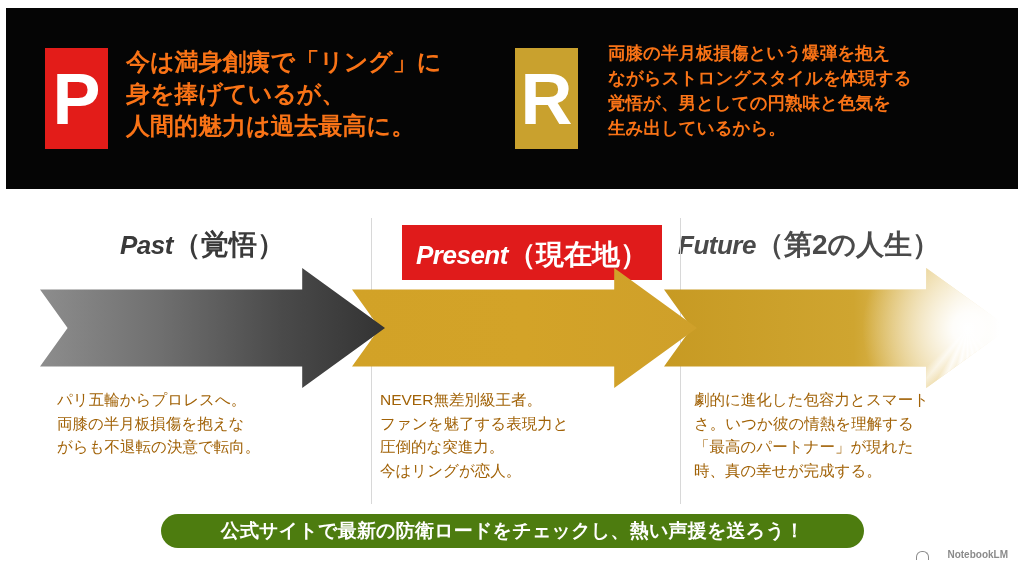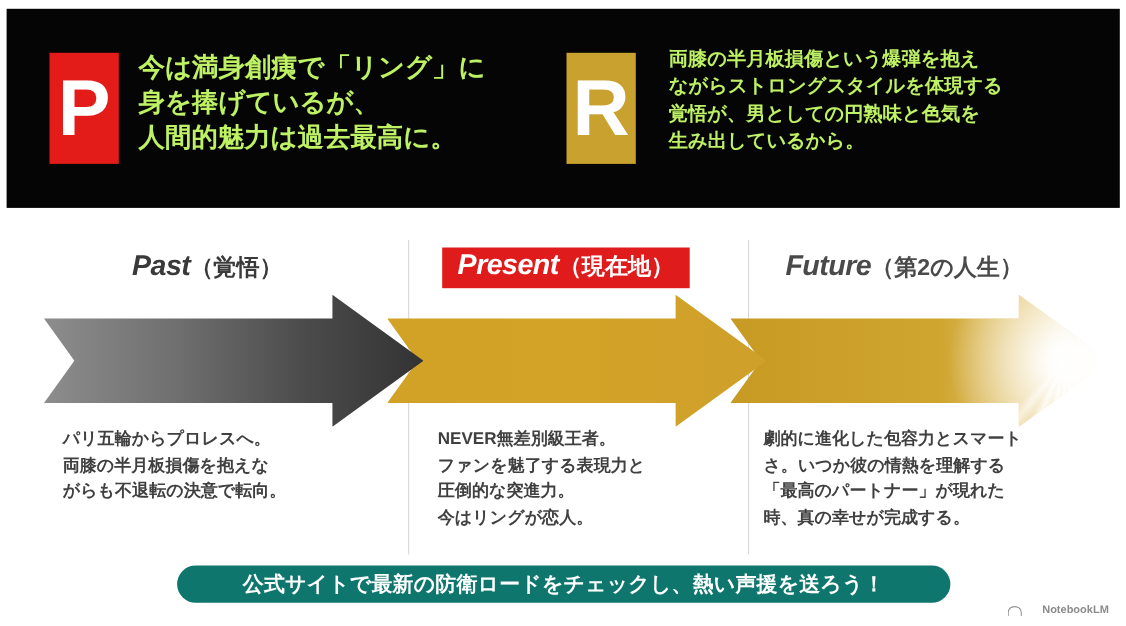--- a/index.html
+++ b/index.html
@@ -48,21 +48,21 @@
     font-weight: bold;
     font-size: 72px;
     line-height: 1;
     color: #ffffff;
     letter-spacing: 0;
   }
   .badge.p-badge { background: #e31c19; margin-top: 0; }
   .badge.r-badge { background: #c9a12e; margin-top: 0; }
 
   .header-text {
-    color: #bef264;
+    color: #f97316;
     font-weight: bold;
     margin-left: 18px;
     white-space: pre-line;
   }
   .header-text.p-text {
     font-size: 24px;
     line-height: 1.33;
     margin-top: -2px;
   }
   .header-text.r-text {
@@ -77,36 +77,36 @@
     position: absolute;
     font-weight: bold;
     white-space: nowrap;
   }
   .phase-heading .en {
     font-size: 26px;
     letter-spacing: -0.5px;
     font-style: italic;
   }
   .phase-heading .jp {
-    font-size: 21px;
+    font-size: 28px;
   }
   #head-past {
     left: 120px;
     top: 226px;
     color: #3a3a3a;
   }
   #head-present {
     left: 402px;
     top: 225px;
     background: #e01b1b;
     color: #ffffff;
-    padding: 0 14px 6px 14px;
+    padding: 11px 14px 6px 14px;
   }
   #head-future {
-    left: 714px;
+    left: 678px;
     top: 226px;
     color: #4a4a4a;
   }
 
   
   .col-divider {
     position: absolute;
     width: 1px;
     background: #d8d8d8;
   }
@@ -161,38 +161,38 @@
          rgba(255,255,255,0.0) 343deg,
          rgba(255,255,255,0.85) 349deg,
          rgba(255,255,255,0.05) 355deg,
          rgba(255,255,255,0.80) 360deg),
       linear-gradient(to right, #c79a23 0%, #cfa530 55%, #e8cd84 82%, #ffffff 97%);
   }
 
   
   .caption {
     position: absolute;
-    font-weight: bold;
+    font-weight: normal;
     font-size: 15.5px;
     line-height: 1.52;
-    color: #404040;
+    color: #a16207;
     white-space: pre-line;
   }
   #cap-past    { left: 57px;  top: 388px; width: 300px; }
-  #cap-present { left: 398px; top: 388px; width: 270px; }
+  #cap-present { left: 380px; top: 388px; width: 270px; }
   #cap-future  { left: 694px; top: 388px; width: 280px; }
 
   
   .cta-banner {
     position: absolute;
     left: 161px;
     top: 514px;
     width: 703px;
     height: 34px;
-    background: #0f766e;
+    background: #4d7c0f;
     border-radius: 17px;
     color: #ffffff;
     font-weight: bold;
     font-size: 19px;
     display: flex;
     align-items: center;
     justify-content: center;
     letter-spacing: 0.2px;
   }
 

